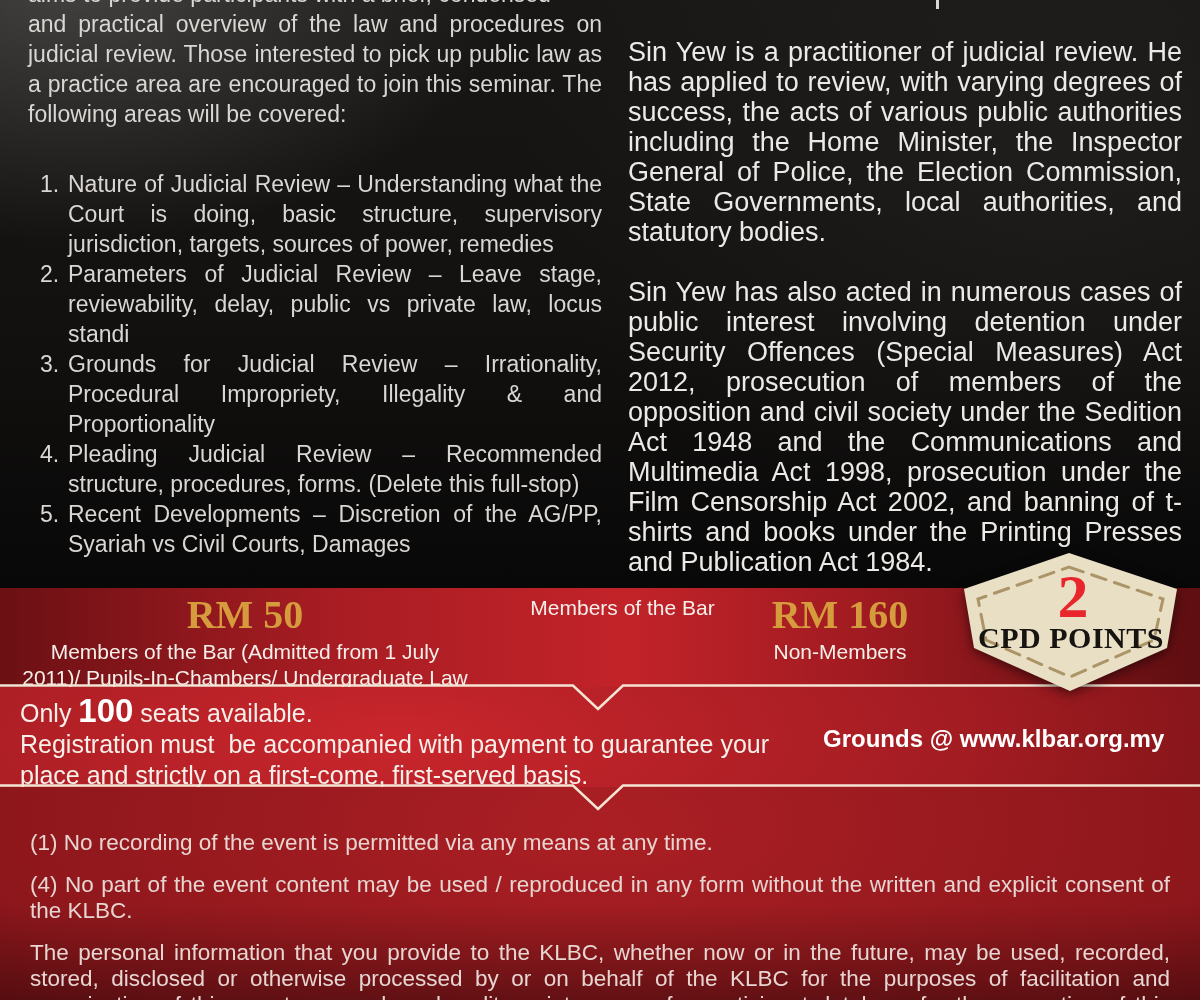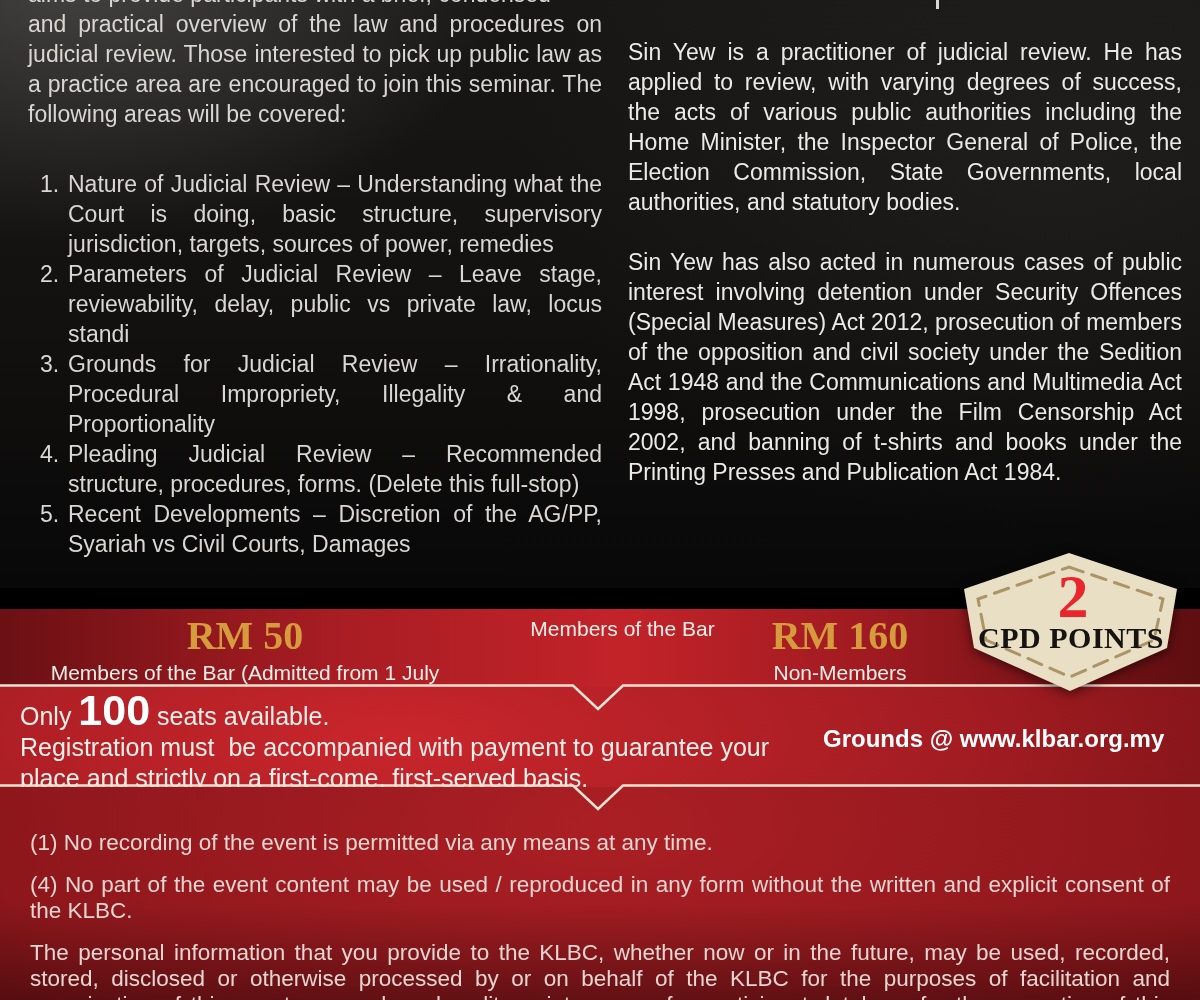--- a/index.html
+++ b/index.html
@@ -21,31 +21,30 @@
     color:#d9d6d3;font-size:23px;line-height:30px;
   }
   .clipped-line{white-space:nowrap;margin:-21px 0 0 0;}
   .intro{margin:0;text-align:justify;}
   .agenda{margin:40px 0 0 0;padding:0;list-style:none;}
   .agenda li{display:grid;grid-template-columns:40px auto;}
   .agenda .num{padding-left:12px;}
   .agenda .txt{text-align:justify;}
   .col-right{
     position:absolute;left:628px;top:0;width:554px;
-    color:#eceae7;font-size:23px;line-height:30px;
+    color:#eceae7;font-size:27px;line-height:30px;
   }
   .col-right p{margin:0;text-align:justify;}
   .col-right .p1{margin-top:37px;}
   .col-right .p2{margin-top:30px;}
   .top-fragment{position:absolute;left:936px;top:0;width:3px;height:9px;background:#d8d8d6;}
   
   .sec-pricing{
     position:absolute;left:0;top:588px;width:1200px;height:99px;
     background:linear-gradient(to right,#6b1014 0%,#a81d23 28%,#c22329 52%,#a01b21 72%,#5f0e11 100%);
-    margin-top:21px;
   }
   .tier{position:absolute;top:5px;text-align:center;}
   .tier-1{left:20px;width:450px;}
   .tier-2{left:450px;width:345px;}
   .tier-3{left:705px;width:270px;}
   .tier .price{
     font-family:"Liberation Serif",serif;font-weight:bold;
     font-size:40px;line-height:44px;color:#d59b3d;
   }
   .tier .desc{margin-top:2px;font-size:21px;line-height:26px;color:#f6efe9;}
@@ -56,21 +55,21 @@
   .sep{position:absolute;left:0;width:1200px;height:28px;z-index:5;}
   .sep-1{top:684px;}
   .sep-2{top:784px;}
   
   .sec-seats{
     position:absolute;left:0;top:687px;width:1200px;height:100px;
     background:radial-gradient(ellipse 1000px 330px at 33% 50%,#c9262c 0%,#a21c22 58%,#731114 100%);
   }
   .seats-text{position:absolute;left:20px;top:8px;width:780px;color:#f7efe9;
     font-size:25px;line-height:31px;white-space:pre-wrap;}
-  .seats-count{font-weight:bold;font-size:43px;color:#ffffff;}
+  .seats-count{font-weight:bold;font-size:33px;color:#ffffff;}
   .register{position:absolute;left:823px;top:38px;font-weight:bold;font-size:24px;color:#ffffff;}
   
   .sec-terms{
     position:absolute;left:0;top:787px;width:1200px;height:213px;
     background:
       linear-gradient(180deg,rgba(0,0,0,0) 55%,rgba(0,0,0,.35) 100%),
       radial-gradient(ellipse 1150px 520px at 50% 18%,#ab1f24 0%,#8e171c 52%,#580b0e 100%);
   }
   .terms{position:absolute;left:14px;top:27px;width:1172px;color:#e7d5d1;
     font-size:22.5px;line-height:26px;}

